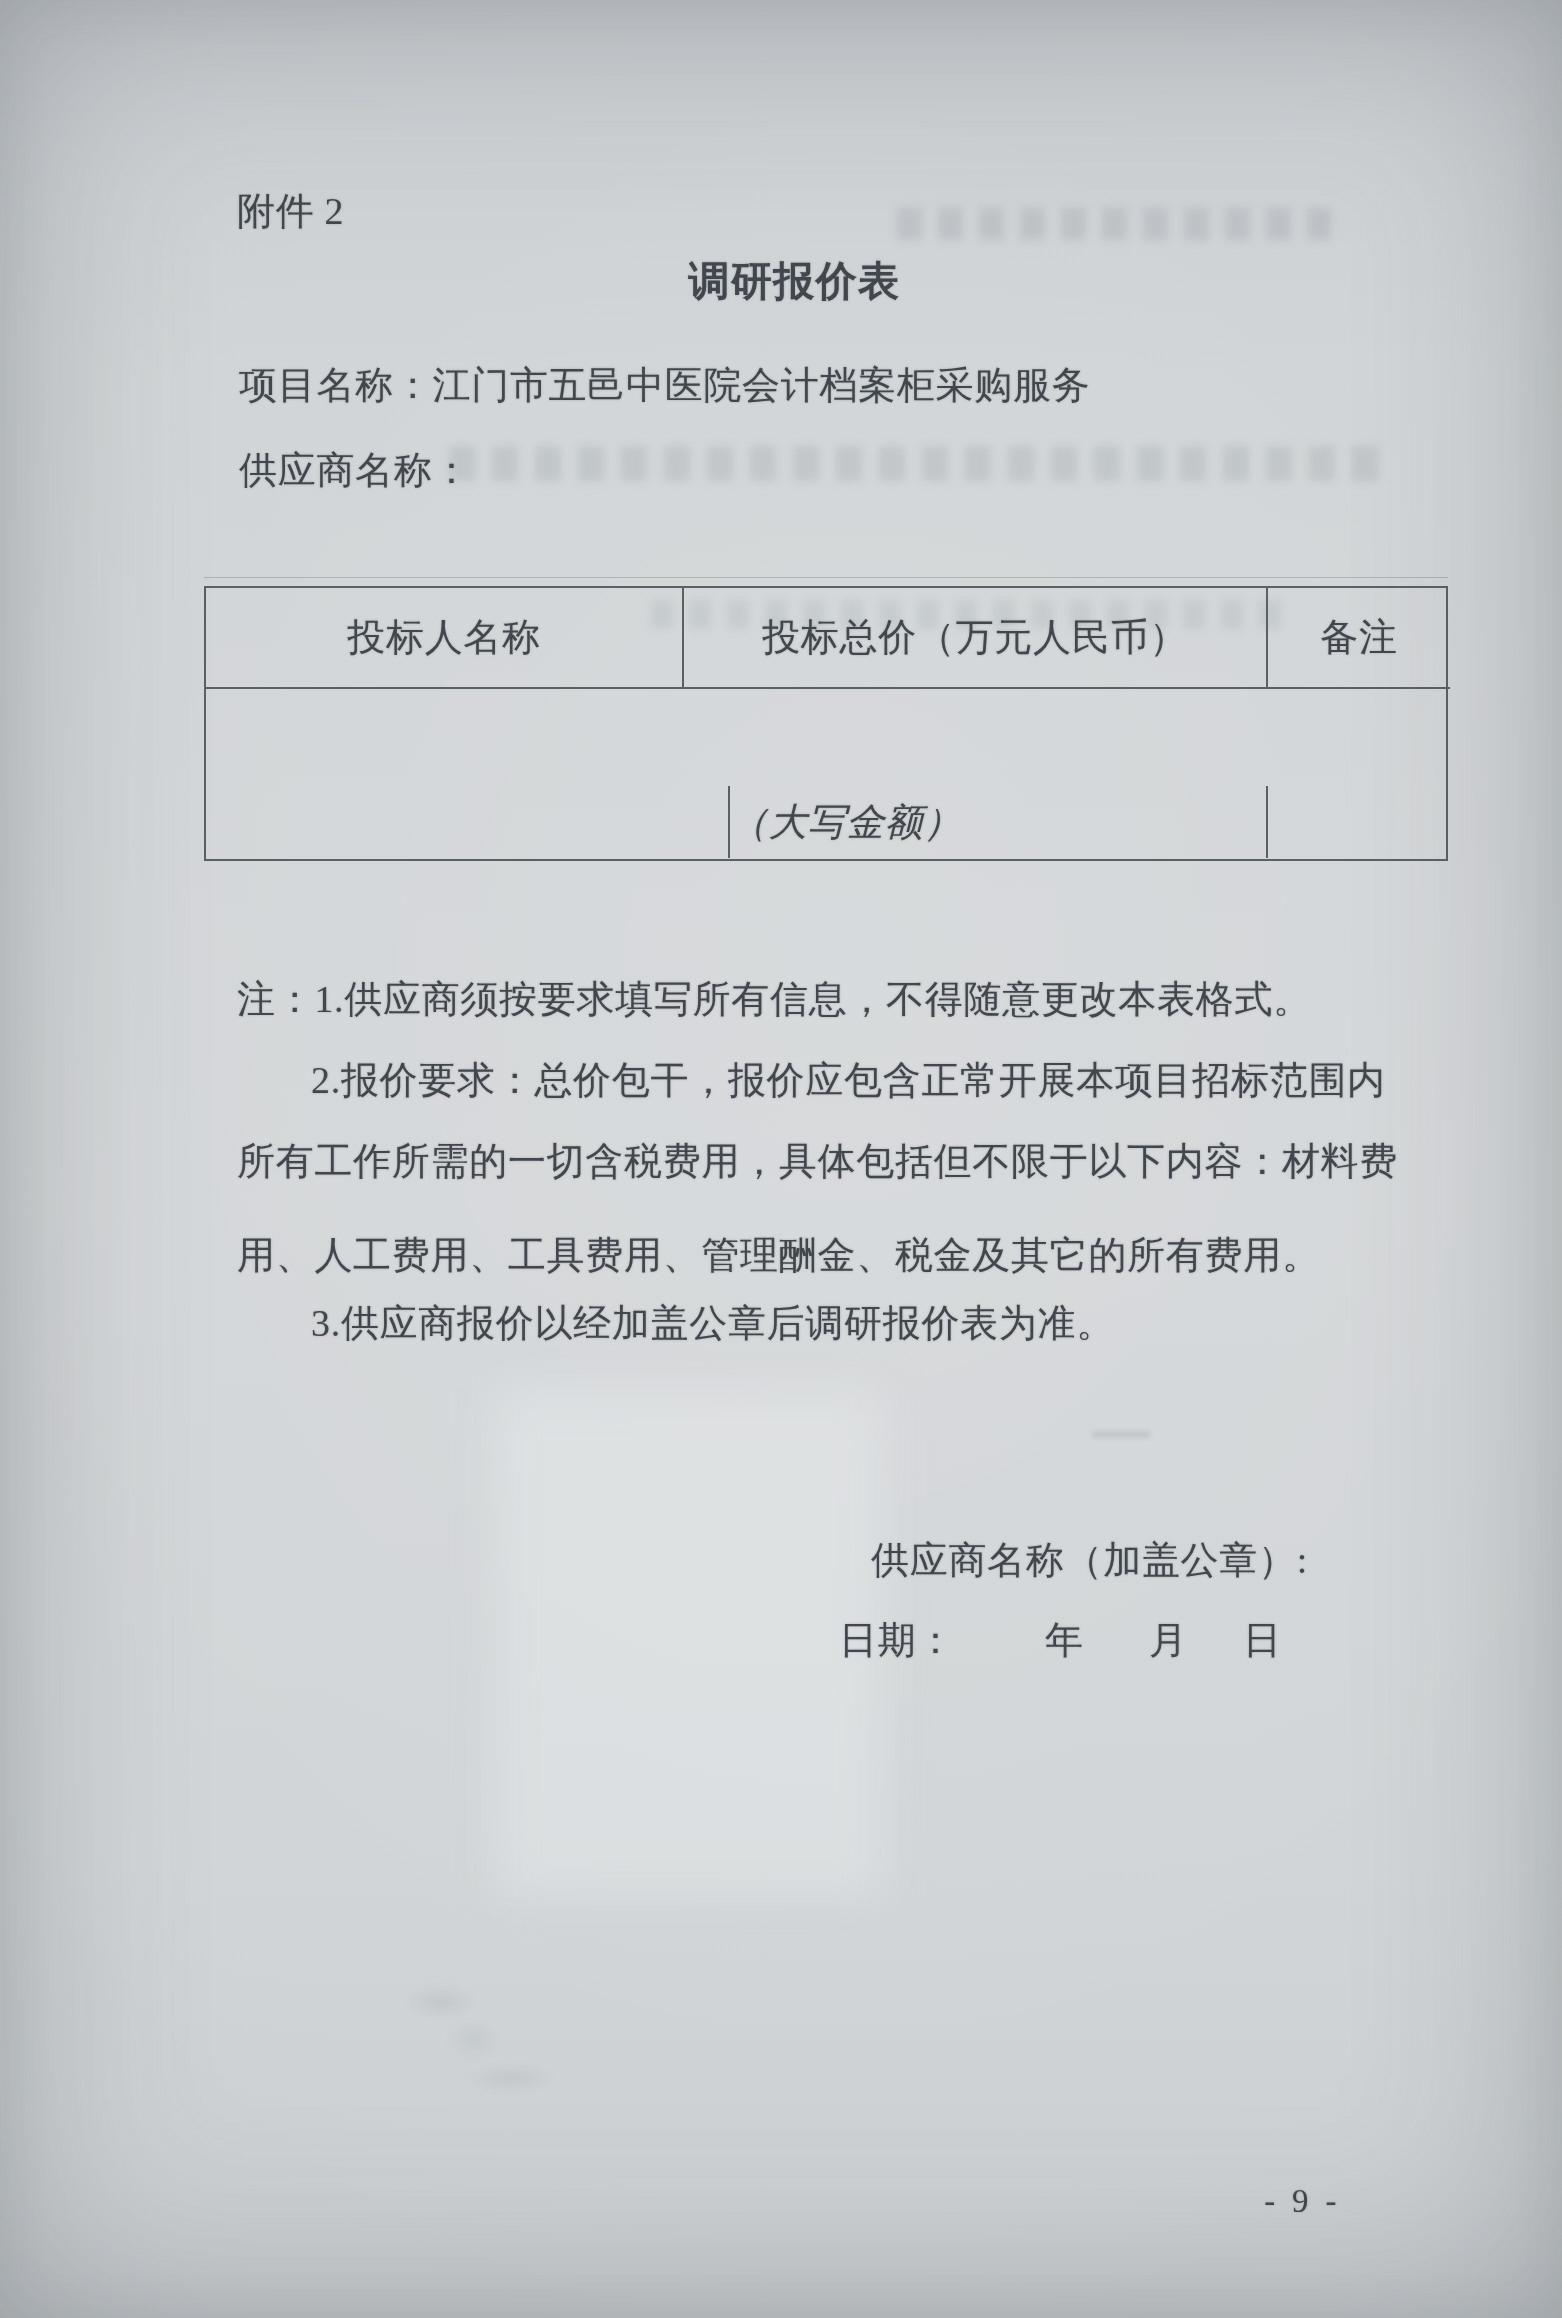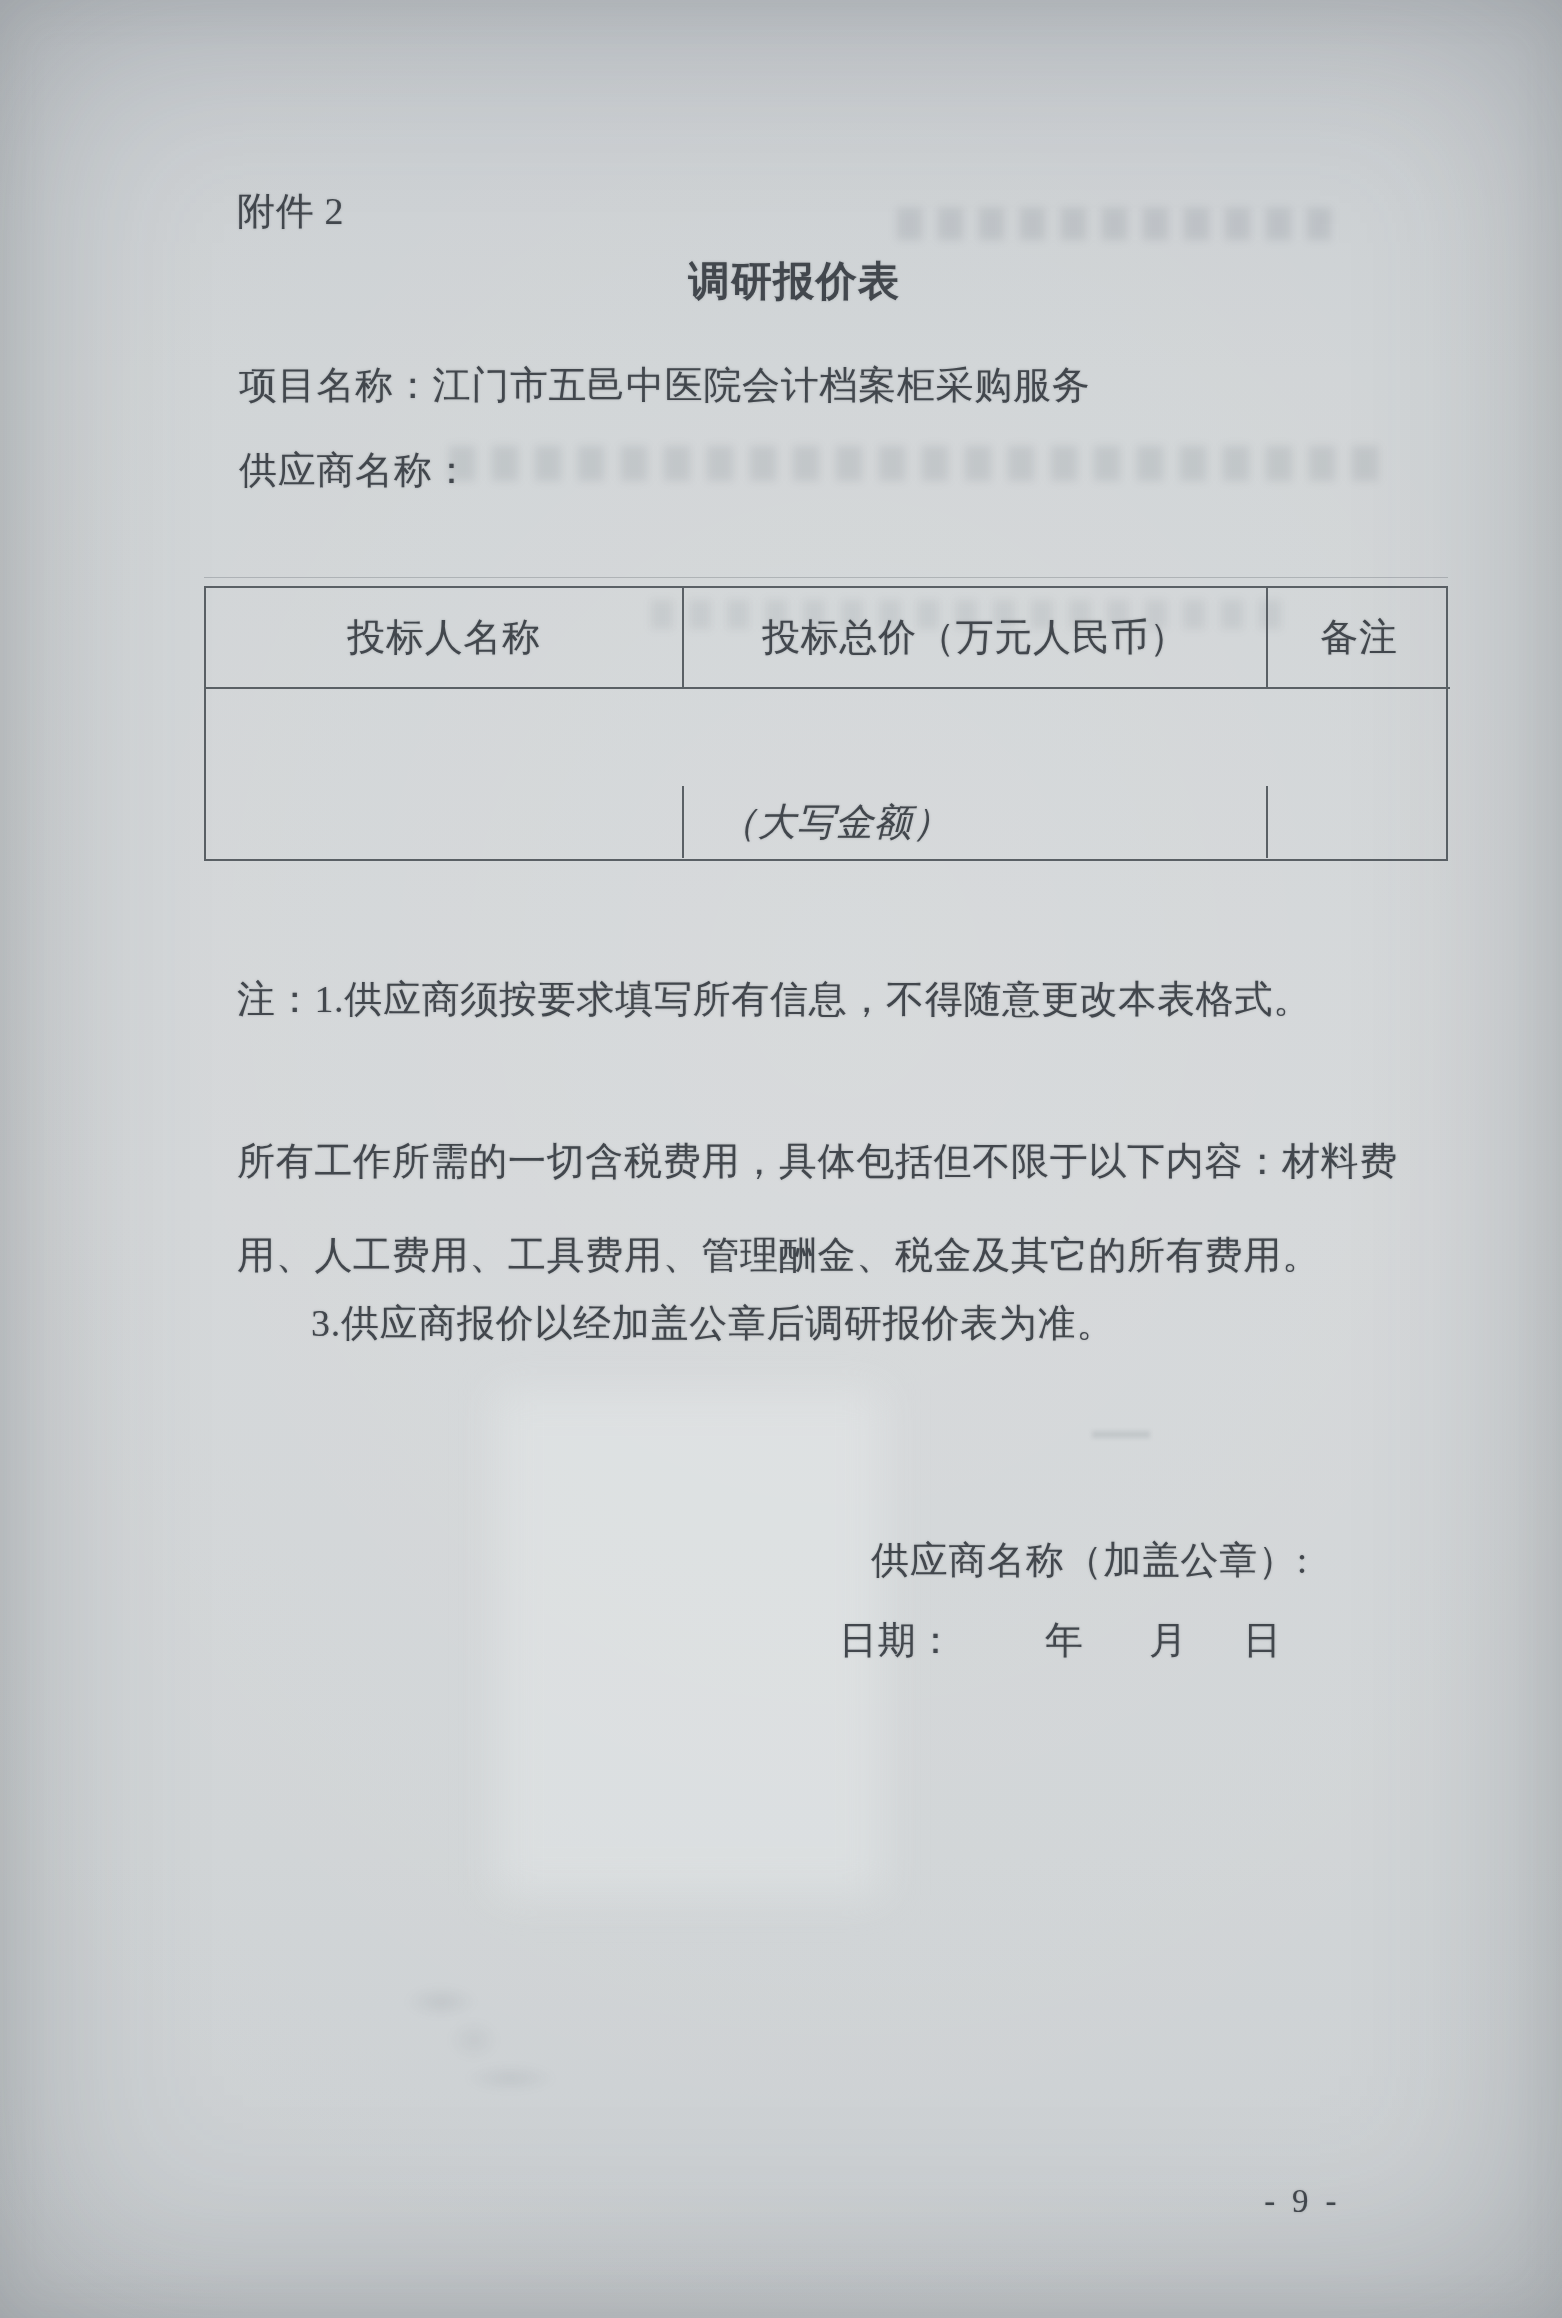--- a/index.html
+++ b/index.html
@@ -29,21 +29,21 @@
     border:2.2px solid #5a6065;box-sizing:border-box;
   }
   .cell{display:flex;align-items:center;justify-content:center;
         font-size:38px;letter-spacing:0.7px;box-sizing:border-box;
         text-shadow:0 0 2.2px rgba(66,71,77,0.35);}
   .col2{border-left:2.2px solid #5a6065;border-right:2.2px solid #5a6065;}
   .th{border-bottom:2.2px solid #5a6065;}
   .bidder-cell{grid-column:1;grid-row:2/4;}
   .price-small{grid-column:2;grid-row:2;border-bottom:2.2px solid #5a6065;
                justify-content:flex-start;padding-left:35px;font-style:italic;}
-  .price-big{grid-column:2;grid-row:3;justify-content:flex-start;padding-left:35px;font-style:italic;}
+  .price-big{grid-column:2;grid-row:3;justify-content:flex-start;font-style:italic;margin-left:46px;}
   .remark-cell{grid-column:3;grid-row:2/4;}
 
   .note1{left:237px;top:978px;}
   .note2{left:311px;top:1059px;}
   .note3{left:237px;top:1140px;}
   .note4{left:237px;top:1221px;margin-top:13px;}
   .note5{left:311px;top:1302px;}
 
   .sig-supplier{left:839px;top:1539px;margin-left:32px;}
   .sig-date{left:839px;top:1619px;}
@@ -100,20 +100,21 @@
       <div class="cell th">投标人名称</div>
       <div class="cell th col2">投标总价（万元人民币）</div>
       <div class="cell th">备注</div>
 
       <div class="cell bidder-cell"></div>
       <div class="cell col2 price-big">（大写金额）</div>
       <div class="cell remark-cell"></div>
     </div>
 
     <div class="txt note1">注：1.供应商须按要求填写所有信息，不得随意更改本表格式。</div>
+    <div class="txt note2">2.报价要求：总价包干，报价应包含正常开展本项目招标范围内</div>
     <div class="txt note3">所有工作所需的一切含税费用，具体包括但不限于以下内容：材料费</div>
     <div class="txt note4">用、人工费用、工具费用、管理酬金、税金及其它的所有费用。</div>
     <div class="txt note5">3.供应商报价以经加盖公章后调研报价表为准。</div>
 
     <div class="txt sig-supplier">供应商名称（加盖公章）:</div>
     <div class="txt sig-date">日期：</div>
     <div class="txt sig-year">年</div>
     <div class="txt sig-month">月</div>
     <div class="txt sig-day">日</div>
 

